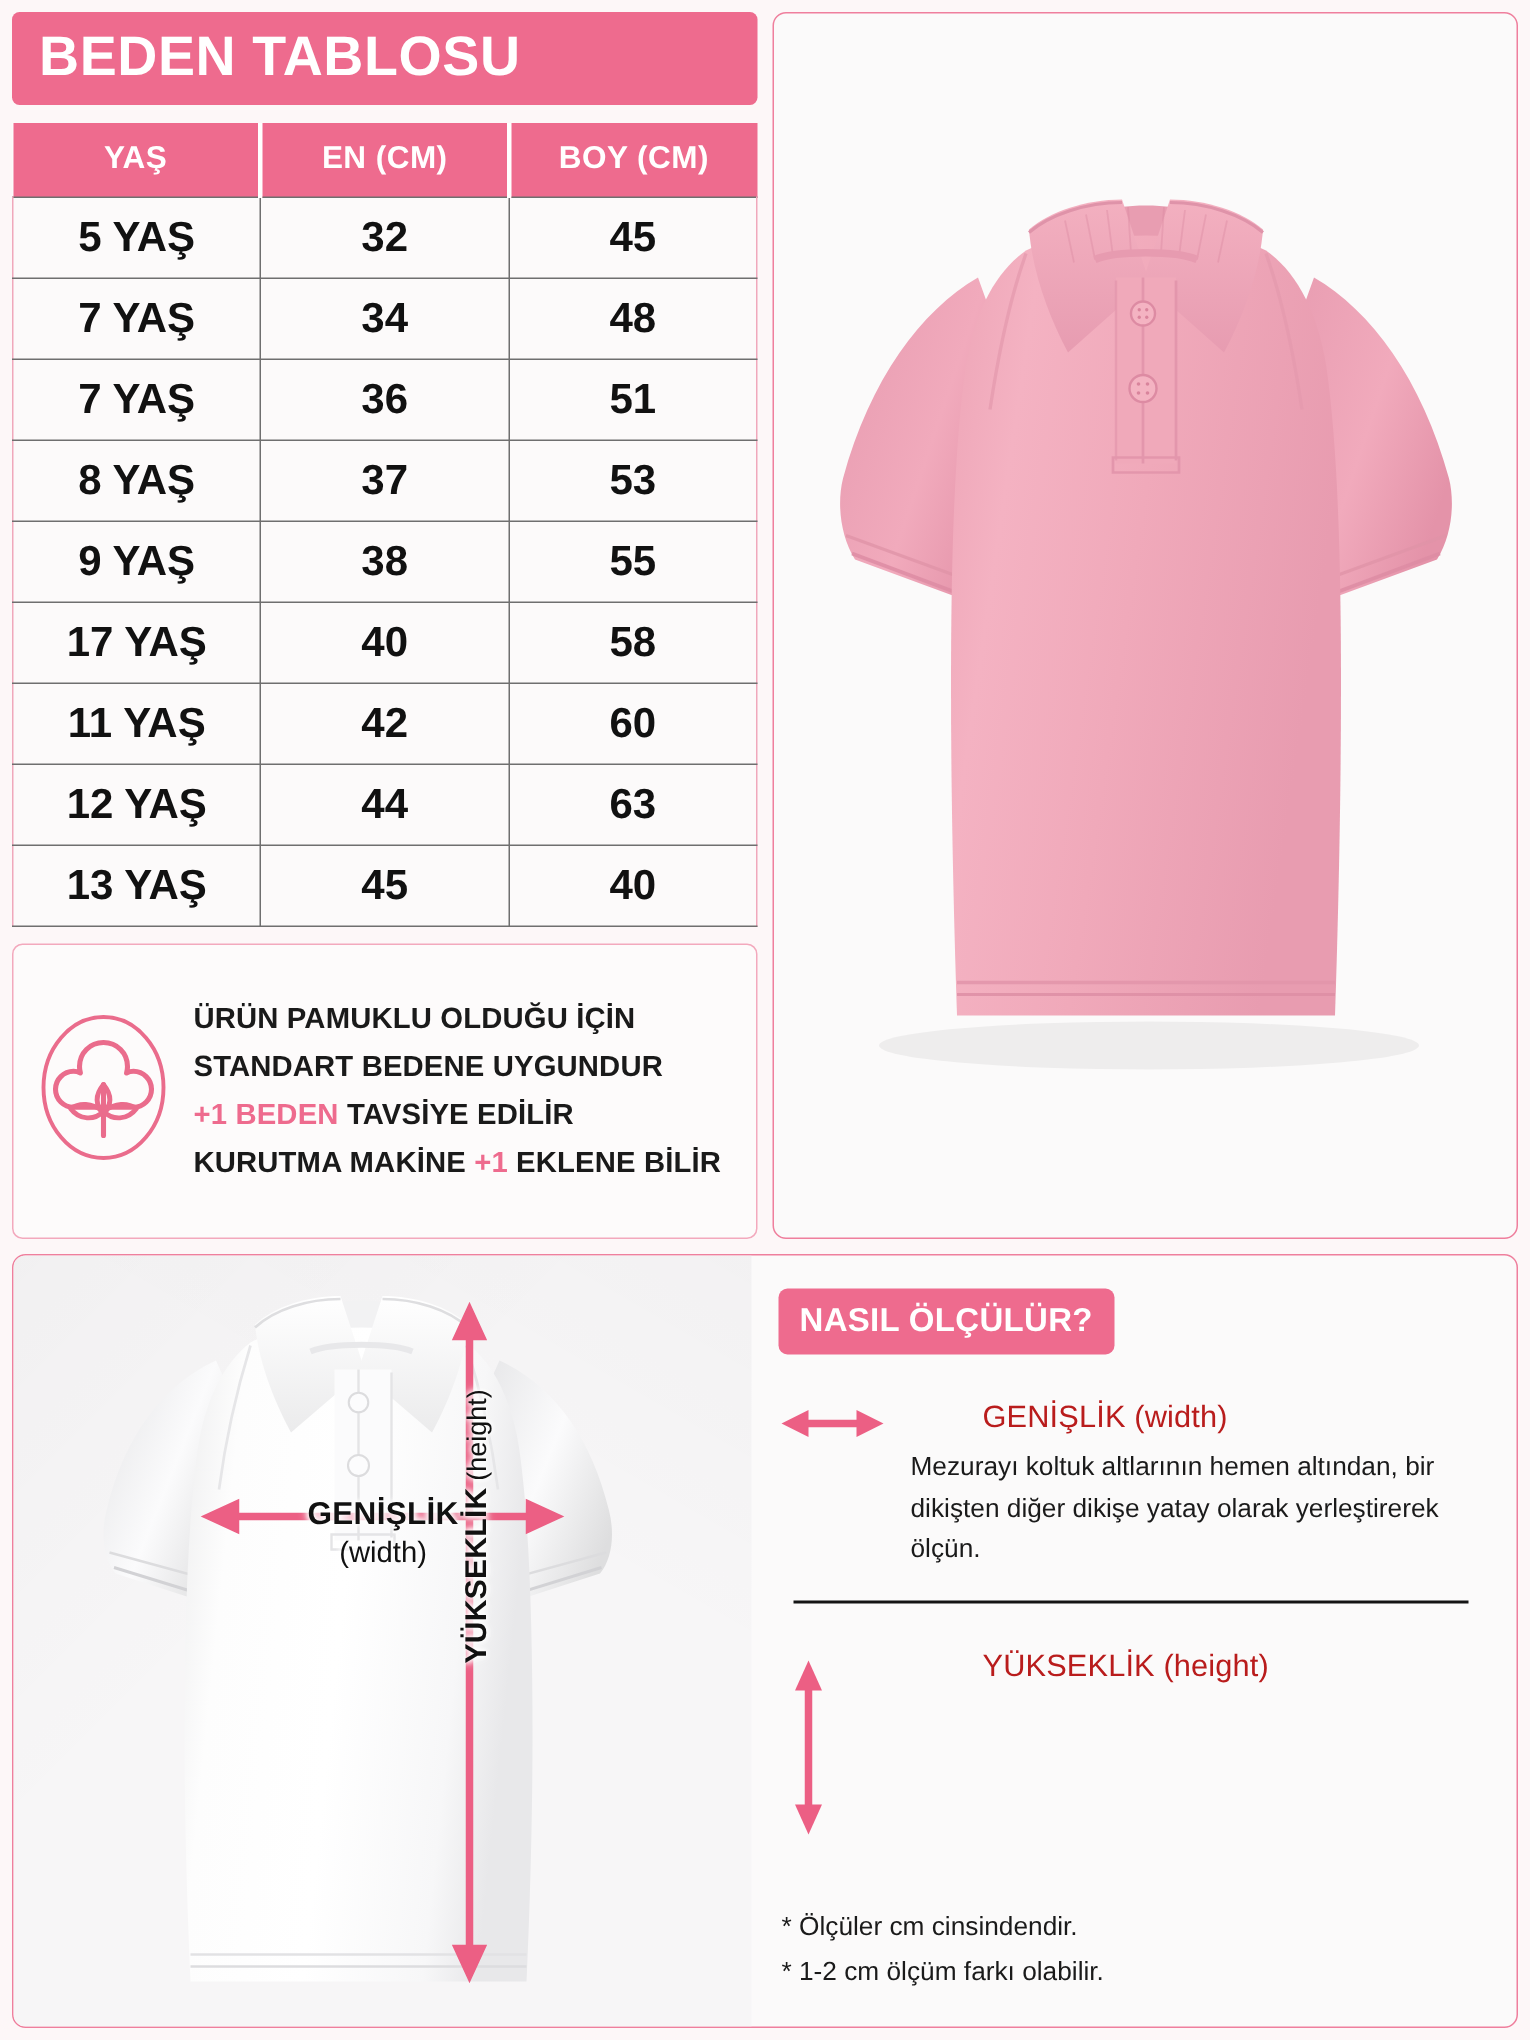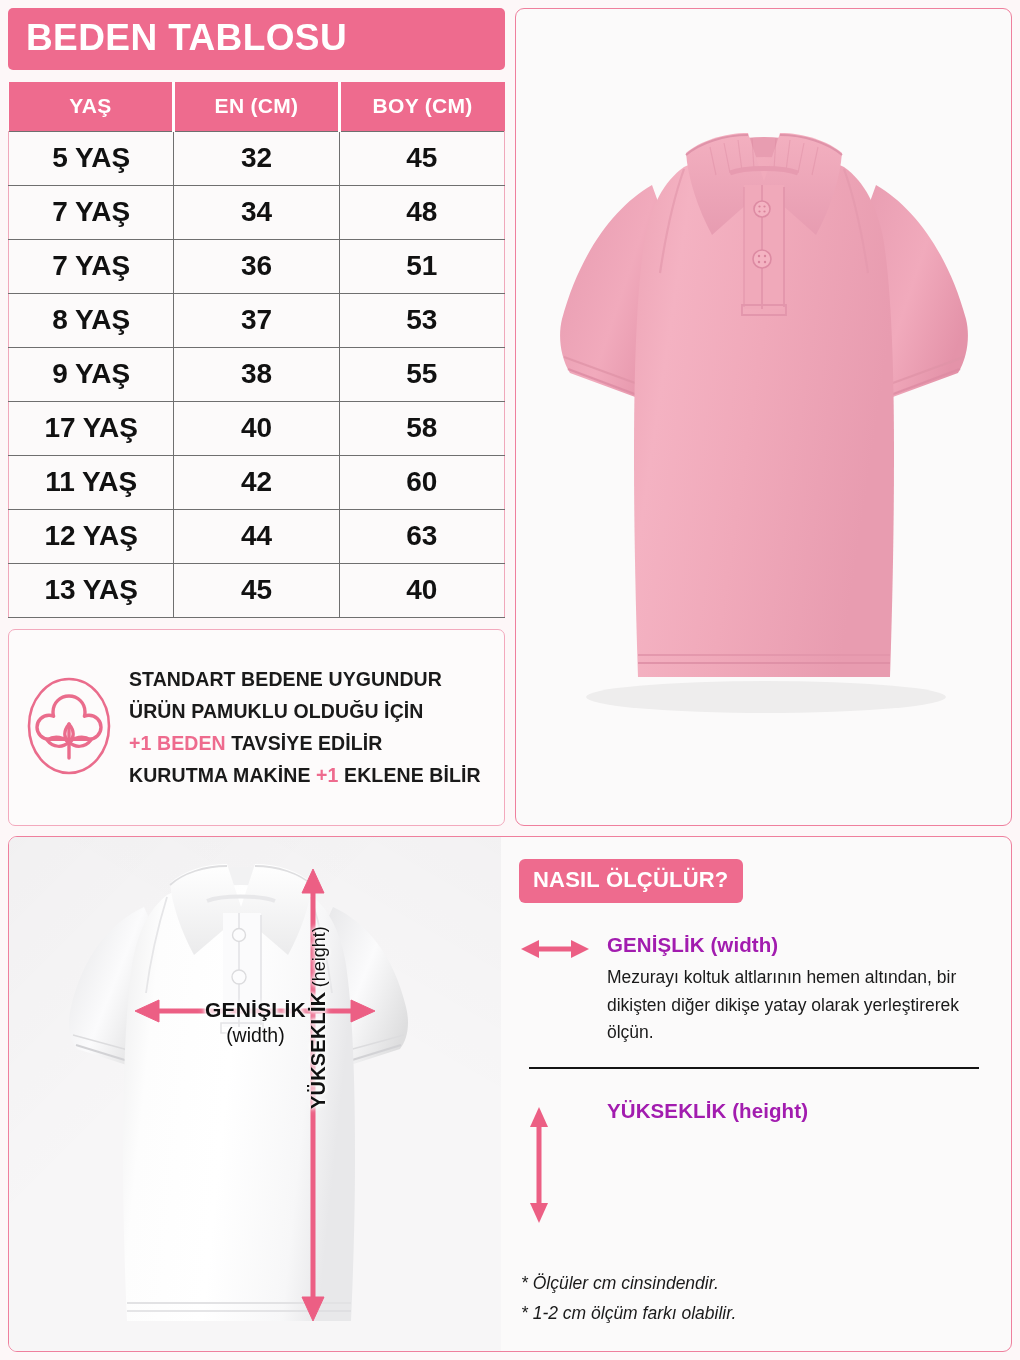--- a/index.html
+++ b/index.html
@@ -172,44 +172,44 @@
   .measure-block {
     display: flex;
     gap: 16px;
     margin-top: 30px;
     align-items: flex-start;
   }
   .measure-arrow { flex: 0 0 auto; padding-top: 4px; }
   .measure-arrow-v { flex: 0 0 auto; padding-top: 6px; }
   .measure-text { flex: 1; }
   .measure-title {
-    color: #a21caf;
+    color: #b91c1c;
     font-size: 20.5px;
-    font-weight: bold;
+    font-weight: normal;
     margin-bottom: 7px;
     letter-spacing: 0.1px;
+    margin-left: 48px;
   }
   .measure-desc {
     font-size: 17.5px;
     color: #1a1a1a;
     line-height: 1.58;
   }
 
   .divider {
     border: none;
     border-top: 2.5px solid #141414;
     margin: 20px 6px 4px 10px;
   }
 
   .footnotes { margin-top: 40px; padding-left: 2px; }
   .footnote {
     font-size: 17.5px;
     color: #1a1a1a;
     line-height: 1.7;
-    font-style: italic;
   }
 
   
   .lbl-width {
     position: absolute;
     left: 196px;
     top: 161px;
     text-align: center;
     text-shadow: 0 0 5px #fff, 0 0 5px #fff, 0 0 3px #fff, 0 0 8px #fff;
     z-index: 5;
@@ -325,22 +325,22 @@
                      C76 59.8 70.6 65.2 64 65.2 L24 65.2 C17.4 65.2 12 59.8 12 53.2
                      C12 46.6 17.4 41.2 24 41.2 C25.6 41.2 27.2 41.6 28.6 42.3
                      C28.2 41 28 39.5 28 38 C28 29 35 22 44 22 Z" fill="none" stroke="#ea6c8c" stroke-width="3.4" stroke-linejoin="round"></path>
             <path d="M44 50 L44 84" fill="none" stroke="#ea6c8c" stroke-width="3.4" stroke-linecap="round"></path>
             <path d="M44 50 C39 56 38 63 44 70 C50 63 49 56 44 50 Z" fill="none" stroke="#ea6c8c" stroke-width="3.2" stroke-linejoin="round"></path>
             <path d="M44 68 C36 62 28 62 22 66 C28 74 38 74 44 68 Z" fill="none" stroke="#ea6c8c" stroke-width="3.2" stroke-linejoin="round"></path>
             <path d="M44 68 C52 62 60 62 66 66 C60 74 50 74 44 68 Z" fill="none" stroke="#ea6c8c" stroke-width="3.2" stroke-linejoin="round"></path>
           </svg>
         </div>
         <div class="cotton-lines">
+          <div class="cotton-line">ÜRÜN PAMUKLU OLDUĞU İÇİN</div>
           <div class="cotton-line">STANDART BEDENE UYGUNDUR</div>
-          <div class="cotton-line">ÜRÜN PAMUKLU OLDUĞU İÇİN</div>
           <div class="cotton-line">
             <span class="hl">+1 BEDEN</span>
             <span>TAVSİYE EDİLİR</span>
           </div>
           <div class="cotton-line">
             <span>KURUTMA MAKİNE</span>
             <span class="hl">+1</span>
             <span>EKLENE BİLİR</span>
           </div>
         </div>

